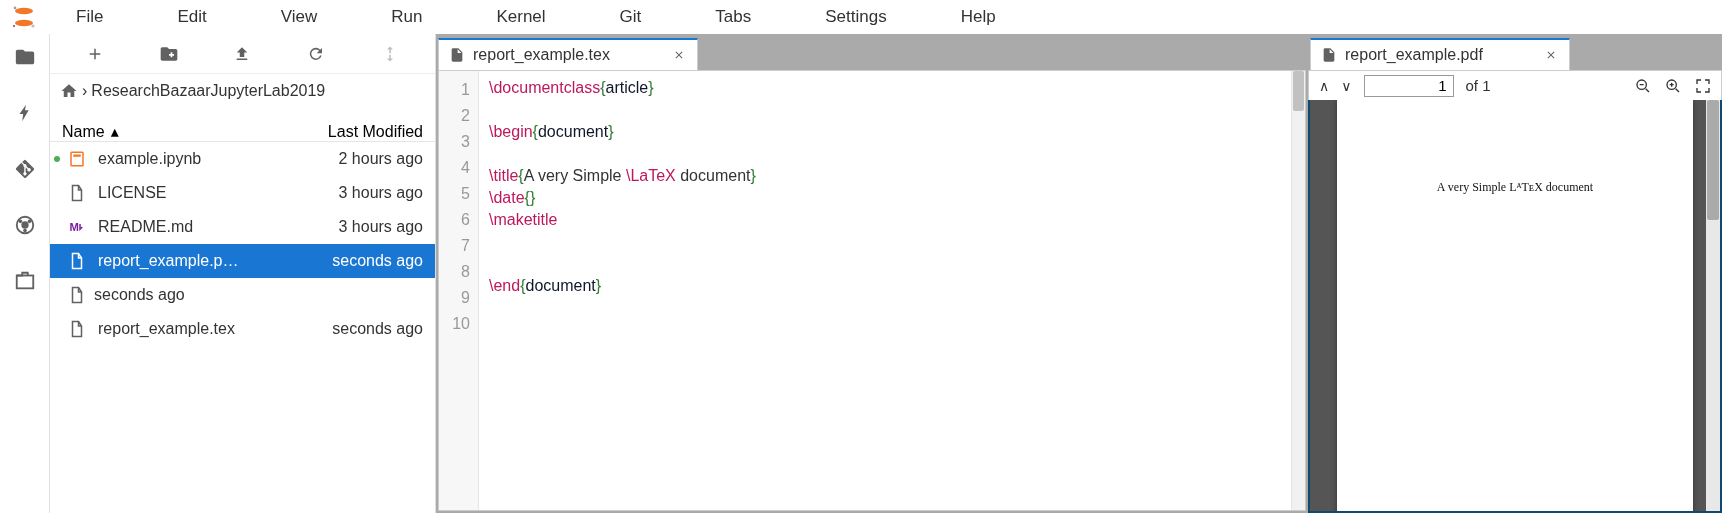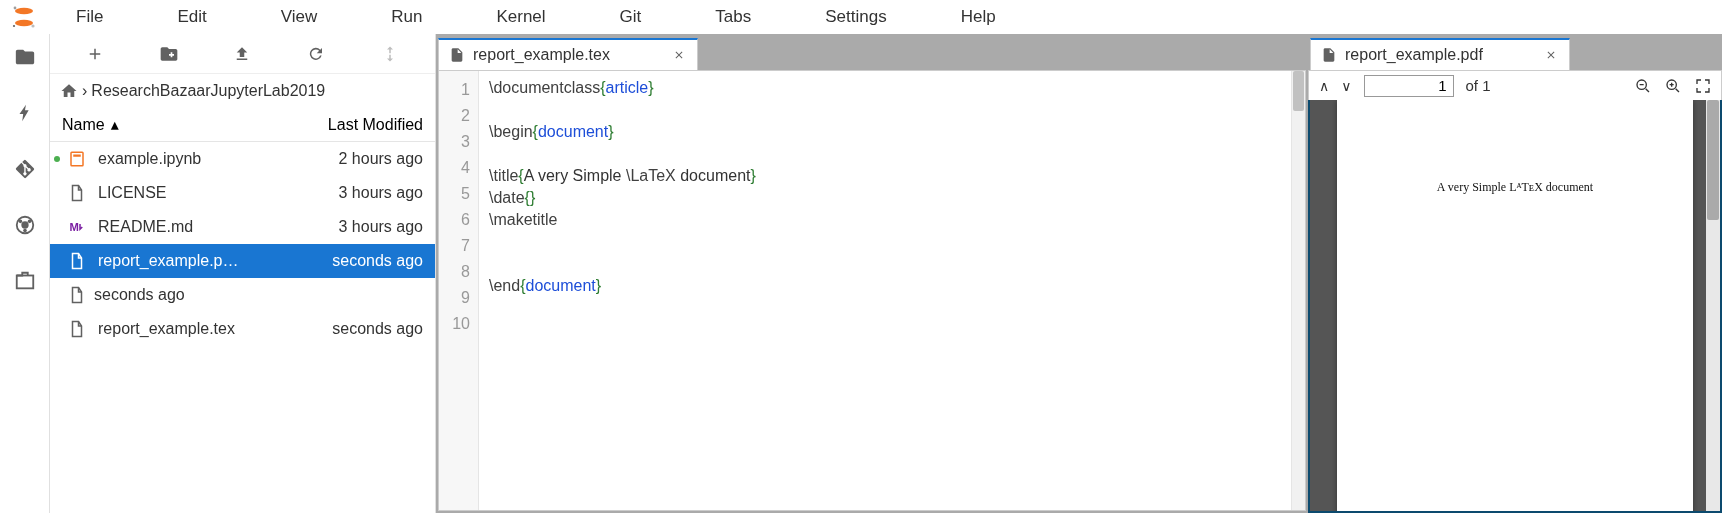--- a/index.html
+++ b/index.html
@@ -15,21 +15,21 @@
 
 
 .rail { width: 50px; background: #fff; border-right: 1px solid #e0e0e0; display: flex; flex-direction: column; align-items: center; padding-top: 10px; gap: 30px; }
 .rail-item { width: 26px; height: 26px; color: #616161; cursor: pointer; display: flex; align-items: center; justify-content: center; }
 
 
 .filepanel { width: 386px; border-right: 1px solid #e0e0e0; display: flex; flex-direction: column; }
 .fb-toolbar { height: 40px; display: flex; align-items: center; justify-content: space-around; padding: 0 8px; border-bottom: 1px solid #eee; }
 .fb-tool { width: 30px; height: 30px; display: flex; align-items: center; justify-content: center; color: #616161; cursor: pointer; }
 .breadcrumb { height: 34px; display: flex; align-items: center; padding: 0 10px; font-size: 16px; color: #333; gap: 4px; }
-.fb-header { height: 34px; display: flex; align-items: center; border-bottom: 1px solid #e5e5e5; padding: 0 12px; font-size: 16px; justify-content: space-between; }
+.fb-header { height: 34px; display: flex; align-items: flex-end; border-bottom: 1px solid #e5e5e5; padding: 0 12px; font-size: 16px; justify-content: space-between; }
 .fb-header .name-col { display:flex; align-items:center; gap:6px; font-weight:400; }
 .fb-list { display: flex; flex-direction: column; }
 .fb-row { height: 34px; display: flex; align-items: center; padding: 0 12px; font-size: 16px; color: #333; cursor: pointer; gap: 8px; }
 .fb-row.selected { background: #1976d2; color: #fff; }
 .fb-row .dot { width: 6px; height: 6px; border-radius: 50%; background: #4caf50; margin-left:-8px; flex-shrink:0; }
 .fb-row .spacer-dot { width: 6px; height: 6px; margin-left:-8px; flex-shrink:0; }
 .fb-row .ficon { width: 18px; height: 18px; flex-shrink: 0; display:flex; align-items:center; justify-content:center; }
 .fb-row .fname { flex: 1; white-space: nowrap; overflow: hidden; text-overflow: ellipsis; padding-left: 4px; }
 .fb-row .ftime { font-size: 16px; }
 
@@ -37,23 +37,23 @@
 .center { flex: 1; display: flex; flex-direction: column; background: #aaa; min-width: 0; }
 .tabbar { height: 36px; background: #aaa; display: flex; align-items: flex-end; padding-left: 2px; }
 .tab { height: 32px; background: #fff; border: 1px solid #ccc; border-bottom: none; display: flex; align-items: center; padding: 0 10px; gap: 8px; font-size: 16px; color: #333; min-width: 260px; }
 .tab.active { border-top: 2px solid #1976d2; }
 .tab .tabicon { width: 16px; height: 16px; color:#616161; }
 .tab .closex { margin-left: auto; width: 16px; height: 16px; color: #616161; cursor: pointer; display:flex; align-items:center; justify-content:center; }
 .editor-wrap { flex: 1; background: #fff; border: 1px solid #ccc; display: flex; min-height: 0; margin: 0 2px 2px 2px; }
 .gutter { width: 40px; background: #f7f7f7; border-right: 1px solid #e5e5e5; padding-top: 6px; text-align: right; font-family: "Menlo","Consolas",monospace; font-size: 16px; color: #999; }
 .gutter div { padding: 2px 8px 2px 0; line-height: 22px; }
 .code { flex: 1; padding: 6px 10px; font-family: "Menlo","Consolas",monospace; font-size: 16px; line-height: 22px; color: #333; white-space: pre; overflow:auto; }
-.code .kw { color: #404040; } 
+.code .kw { color: #be185d; } 
 .code .br { color: #2e7d32; } 
-.code .arg { color: #1d4ed8; } 
+.code .arg { color: #0f172a; } 
 .editor-scroll { width: 14px; background: #f1f1f1; position: relative; border-left:1px solid #e5e5e5; }
 .editor-scroll .thumb { position:absolute; top:0; left:1px; right:1px; height:40px; background:#c1c1c1; border-radius:2px; }
 
 
 .right { width: 414px; display: flex; flex-direction: column; background: #0c4a6e; }
 .pdf-toolbar { height: 30px; background: #fff; display: flex; align-items: center; gap: 12px; padding: 0 10px; border-top:1px solid #ccc; border-left:1px solid #ccc; border-right:1px solid #ccc; }
 .pdf-toolbar .arrow { cursor:pointer; color:#333; font-size:14px; }
 .pdf-page-input { width: 90px; height: 22px; border: 1px solid #999; text-align: right; padding-right: 6px; font-size: 15px; }
 .pdf-of { font-size: 15px; color: #333; }
 .pdf-toolbar .zoom-group { margin-left:auto; display:flex; gap:14px; align-items:center; }

